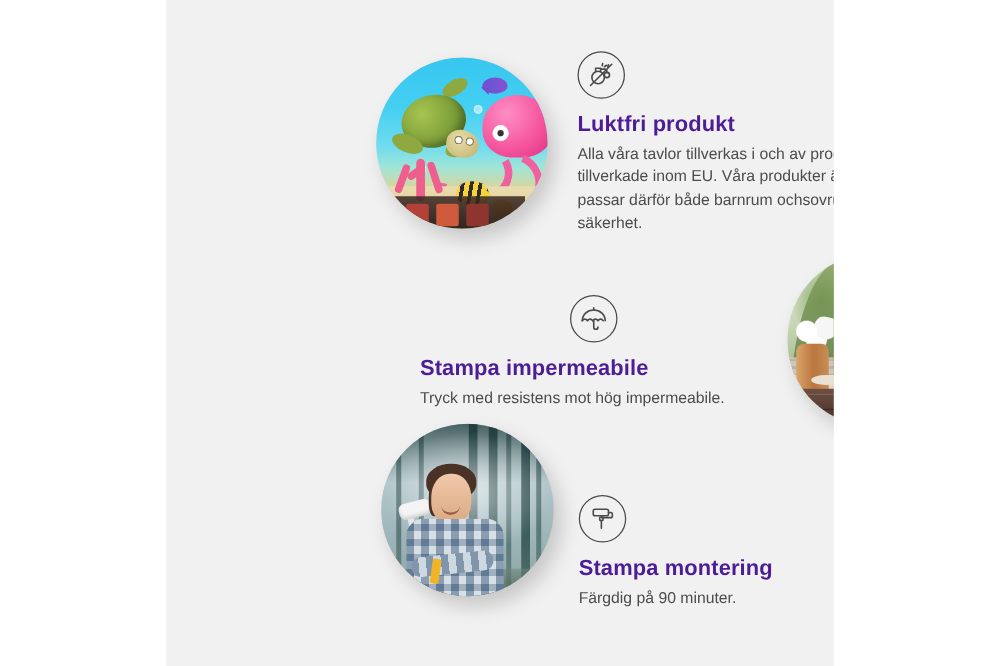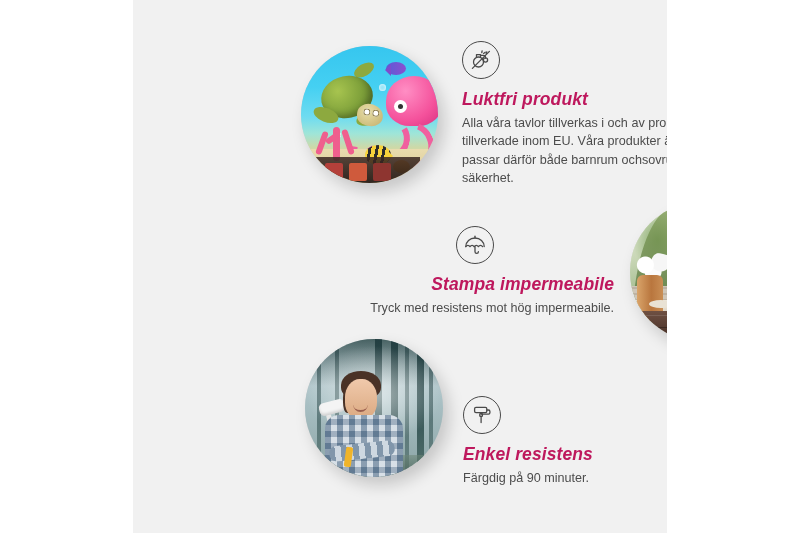--- a/index.html
+++ b/index.html
@@ -310,38 +310,37 @@
     width: 38px; height: 38px;
     border-radius: 50%;
     border: 1.6px solid #4a4a4a;
     display: flex; align-items: center; justify-content: center;
     box-sizing: border-box;
   }
   .feat-icon svg { display: block; }
   .feat-title {
     font-size: 17.5px;
     font-weight: bold;
-    color: #be185d;
+    color: #4c1d95;
     letter-spacing: 0.1px;
     margin: 10px 0 4px 0;
     line-height: 1.2;
-    font-style: italic;
   }
   .feat-desc {
     font-size: 12.6px;
     color: #4c4c4c;
     line-height: 1.45;
     margin: 0;
   }
 
   
   .block-1 { left: 329px; top: 41px; width: 292px; text-align: left; }
 
   
-  .block-2 { left: 203px; top: 226px; width: 278px; text-align: right; }
+  .block-2 { left: 203px; top: 236px; width: 278px; text-align: left; }
   .block-2 .feat-icon { margin: 0 auto; }
   .block-2 .feat-title { font-size: 17.5px; }
 
   
   .block-3 { left: 330px; top: 396px; width: 250px; text-align: left; }
 
   
   .circle-1 { left: 168px; top: 46px;  width: 137px; height: 137px; }
   .circle-2 { left: 497px; top: 203px; width: 138px; height: 138px; }
   .circle-3 { left: 172px; top: 339px; width: 138px; height: 138px; }
@@ -463,18 +462,18 @@
 
     <div class="block block-3">
       <div class="feat-icon">
         <svg width="24" height="24" viewBox="0 0 24 24" fill="none" stroke="#4a4a4a" stroke-width="1.3" stroke-linecap="round" stroke-linejoin="round">
           <rect x="4.6" y="4.4" width="12.2" height="5.2" rx="1.4"></rect>
           <path d="M16.8 7h1.7a1.4 1.4 0 0 1 1.4 1.4v1.3a1.4 1.4 0 0 1-1.4 1.4h-7.3"></path>
           <rect x="9.8" y="10.6" width="2.6" height="2.8" rx="0.6"></rect>
           <line x1="11.1" y1="13.4" x2="11.1" y2="19.6"></line>
         </svg>
       </div>
-      <div class="feat-title">Enkel resistens</div>
+      <div class="feat-title">Stampa montering</div>
       <p class="feat-desc">Färgdig på 90 minuter.</p>
     </div>
 
   </div>
 </div>
 
 </body></html>

